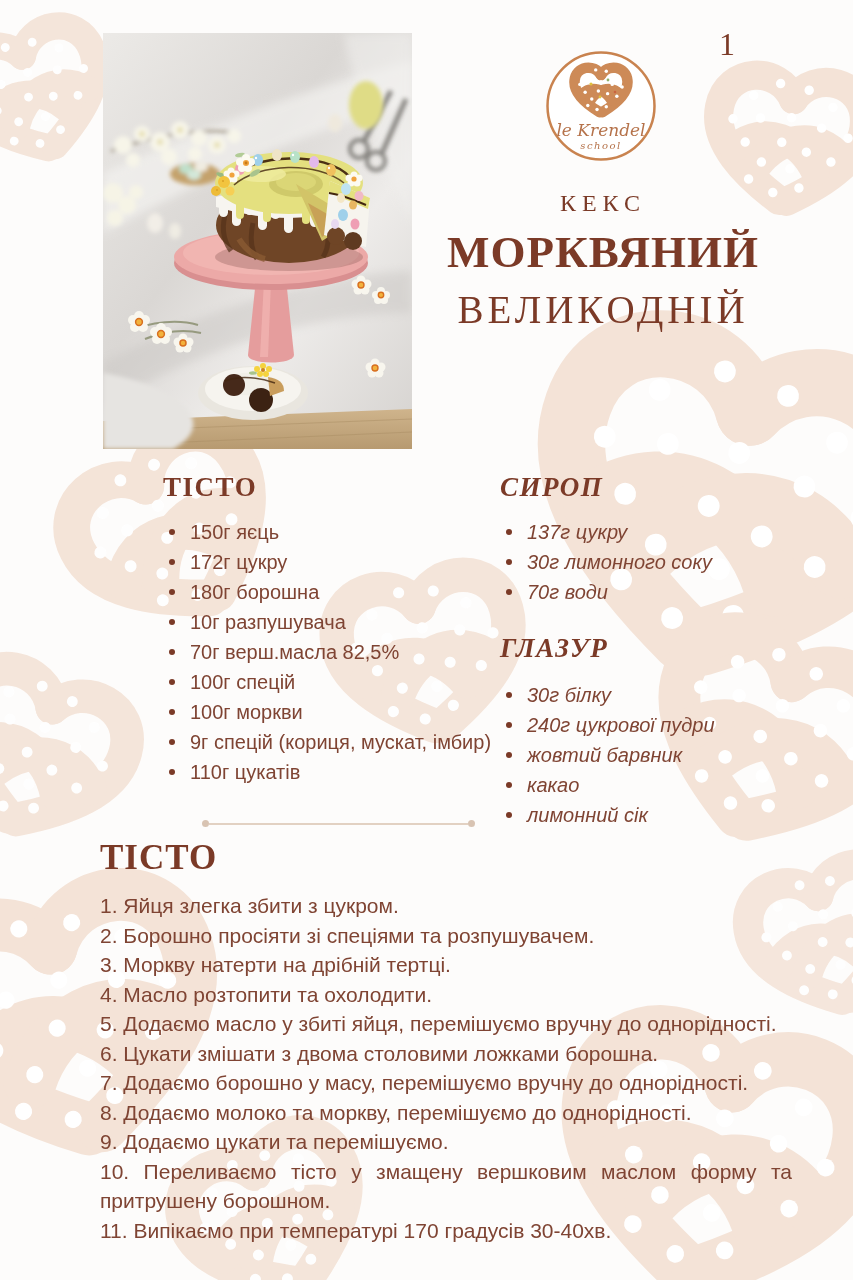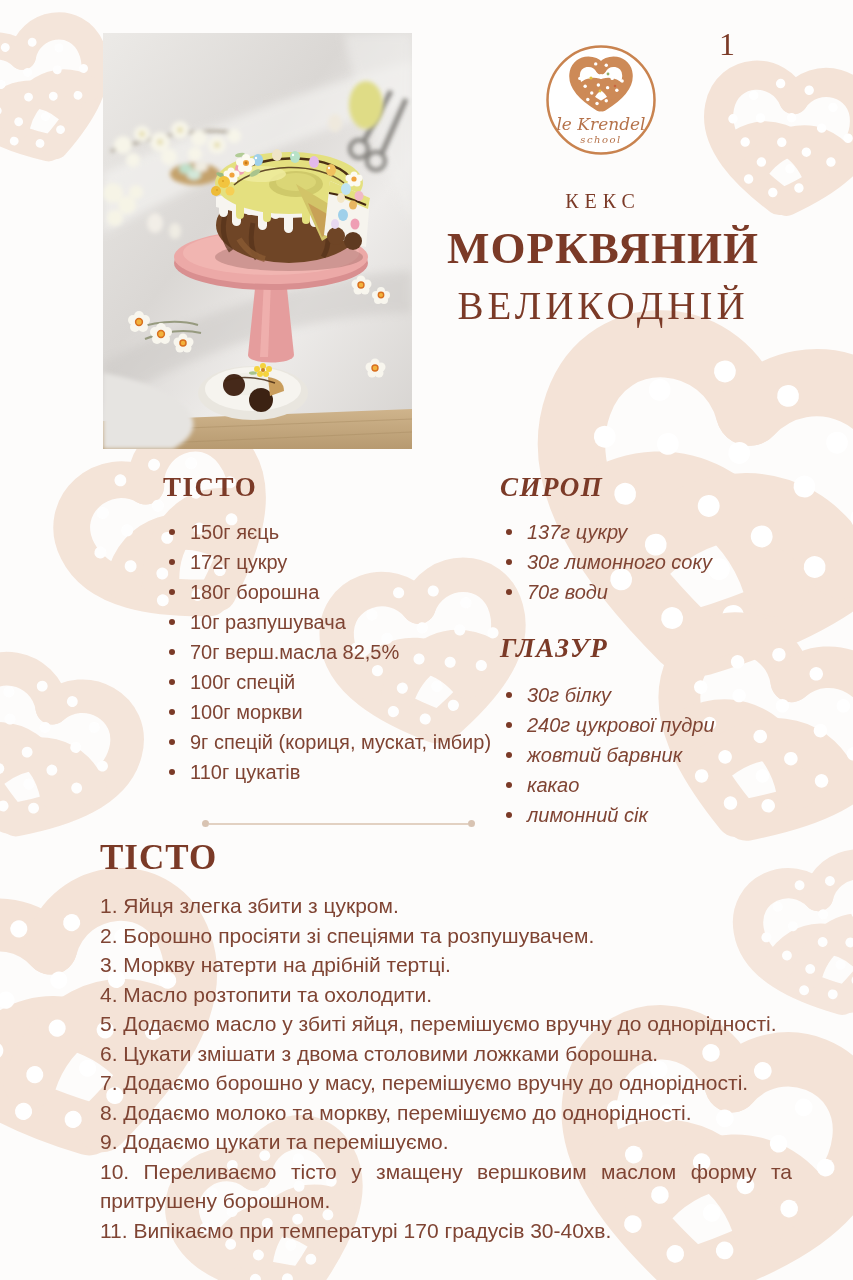--- a/index.html
+++ b/index.html
@@ -6,29 +6,29 @@
   .page{
     position:relative;width:853px;height:1280px;overflow:hidden;
     background:#fdfcfb;font-family:"Liberation Sans",sans-serif;
   }
   
   .wm{position:absolute;color:#f4e3d7;pointer-events:none;}
   
   .photo{position:absolute;left:103px;top:33px;width:309px;height:416px;overflow:hidden;}
   .photo svg{display:block;}
   
-  .logo{position:absolute;left:545px;top:44px;width:112px;height:112px;}
+  .logo{position:absolute;left:545px;top:50px;width:112px;height:112px;}
   
   .page-number{
     position:absolute;left:710px;top:26px;width:34px;text-align:center;
     font-family:"Liberation Serif",serif;font-size:32px;color:#7b3a27;
   }
   
   .title-block{position:absolute;left:420px;top:190px;width:366px;text-align:center;color:#7b3a27;font-family:"Liberation Serif",serif;}
-  .title-kicker{font-size:20px;letter-spacing:6px;}
+  .title-kicker{font-size:24px;letter-spacing:6px;}
   .title-main{font-size:45px;font-weight:700;letter-spacing:1px;margin-top:9px;white-space:nowrap;}
   .title-sub{font-size:39px;letter-spacing:4px;margin-top:9px;}
   
   .col{position:absolute;color:#7f4433;}
   .col-dough{left:163px;top:472px;width:332px;}
   .col-right{left:500px;top:472px;width:342px;font-style:italic;}
   .ing-heading{
     font-family:"Liberation Serif",serif;font-weight:700;font-size:27px;
     letter-spacing:1.5px;color:#7b3a27;margin:0 0 14px 0;
   }

